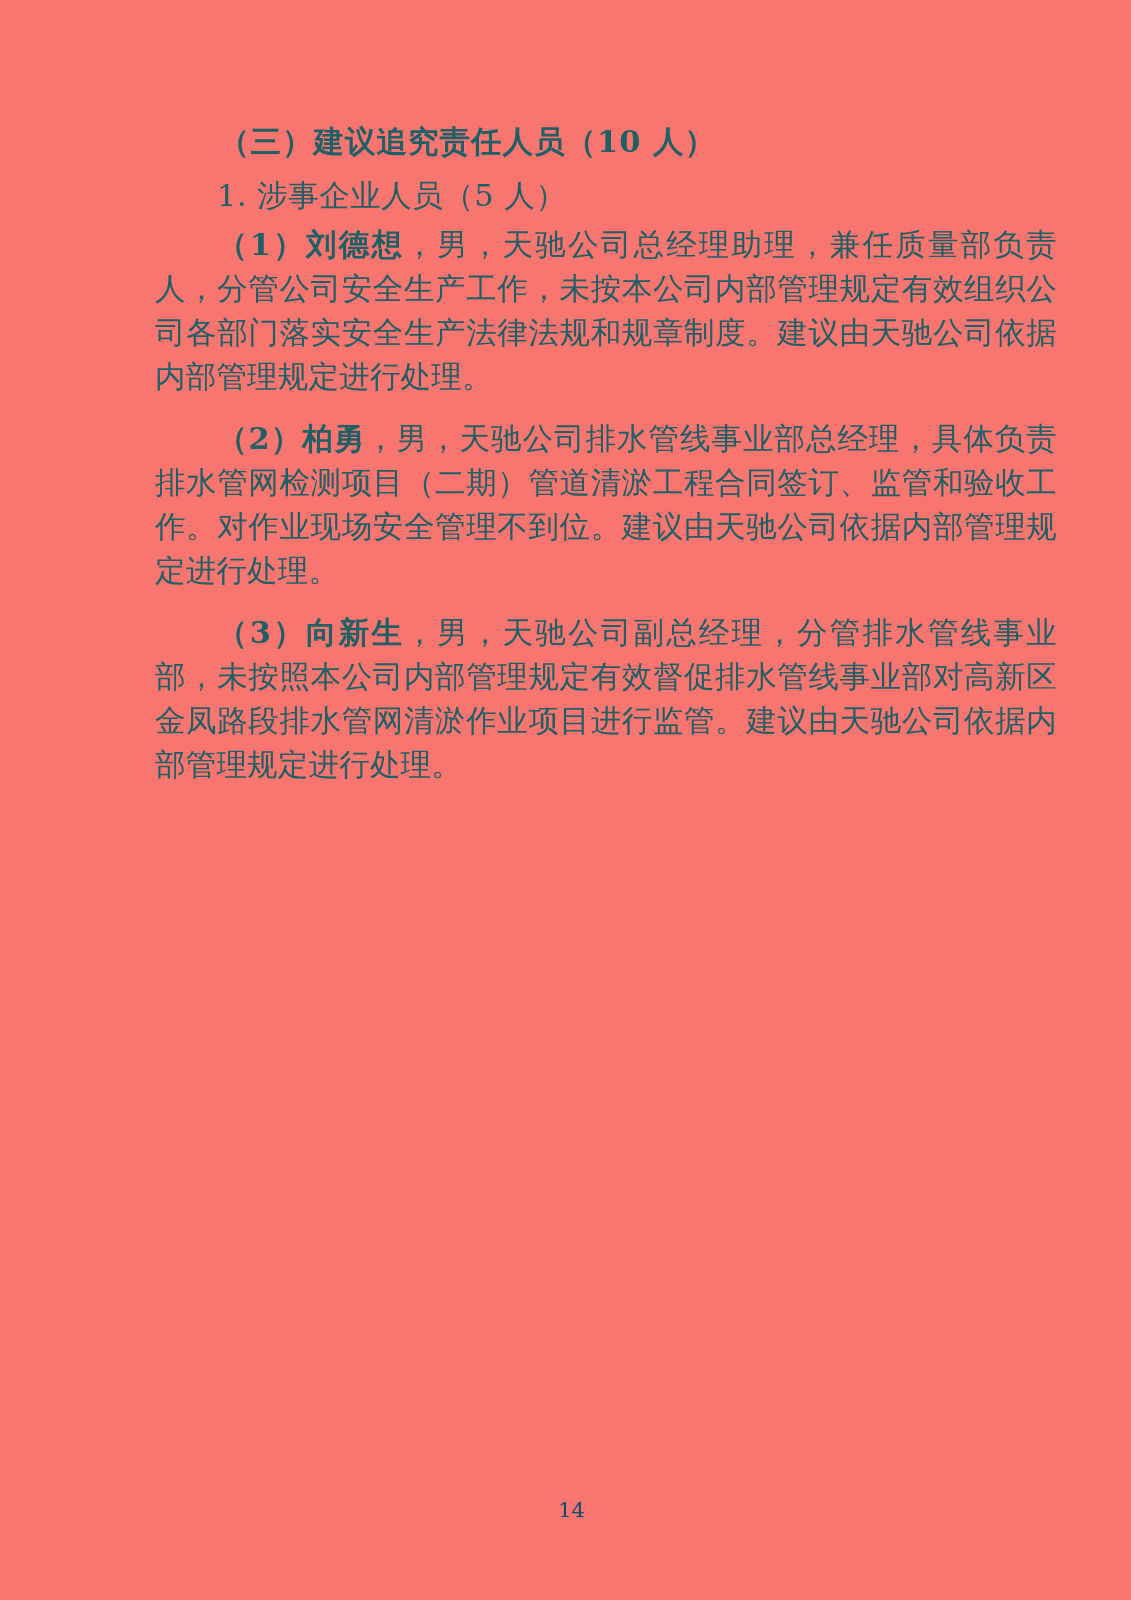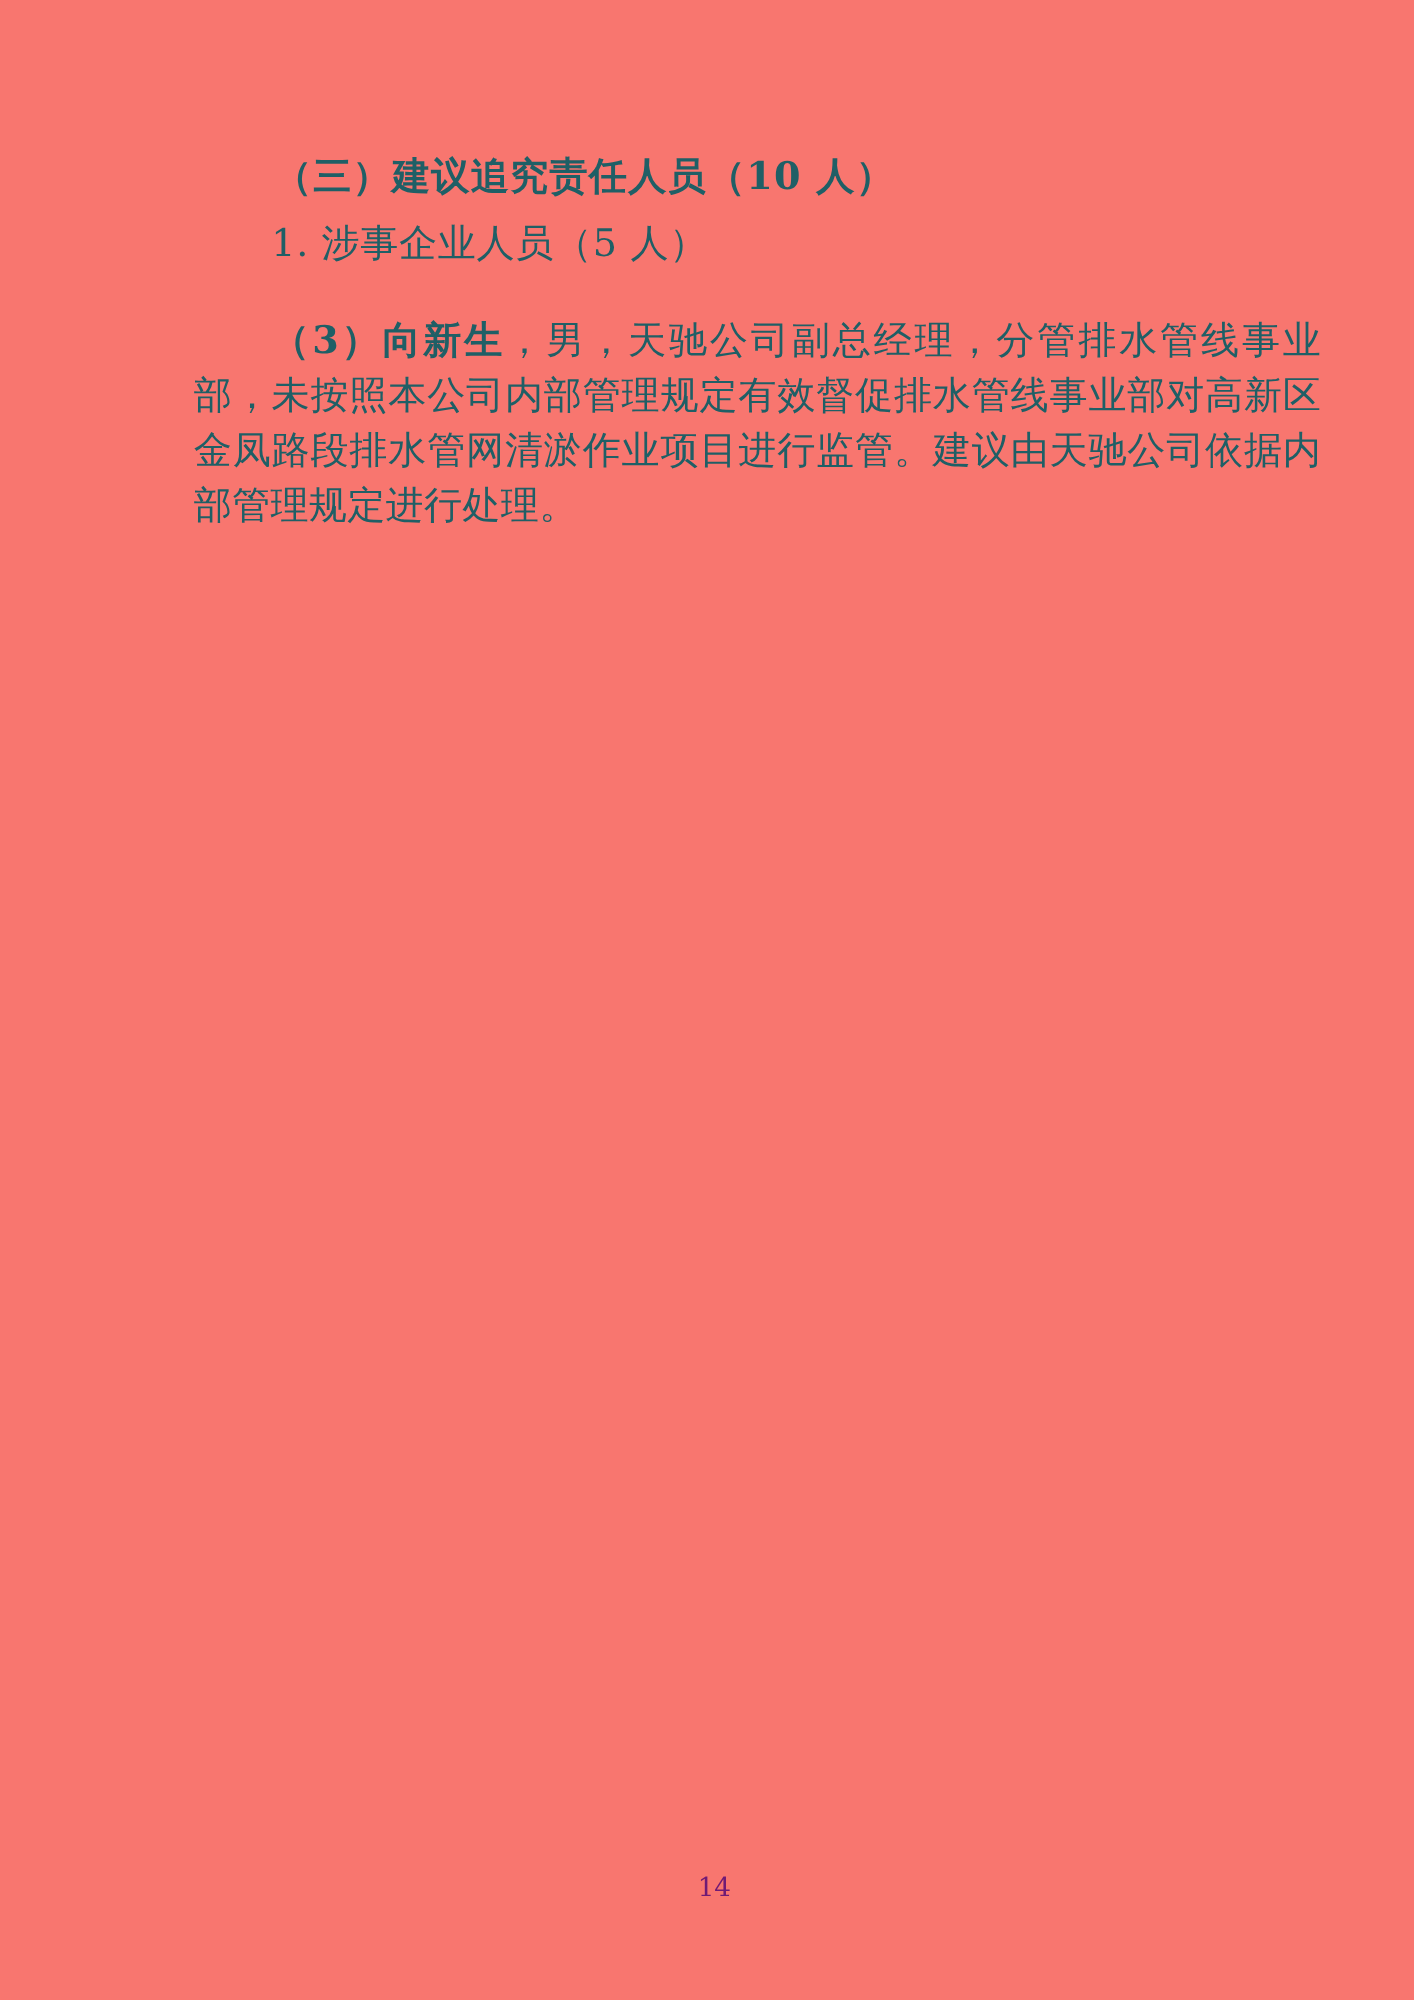--- a/index.html
+++ b/index.html
@@ -64,38 +64,40 @@
   .gap {
     height: 14px;
   }
   .pageno {
     position: absolute;
     left: 12px;
     right: 0;
     bottom: 78px;
     text-align: center;
     font-size: 21px;
-    color: #701a75;
+    color: #0c4a6e;
     font-family: "DejaVu Serif", serif;
   }
 </style>
 </head>
 <body>
 
 <div class="page">
 
   <div class="doc-body">
 
     <div class="h-sub">（三）建议追究责任人员（10 人）</div>
 
     <div class="h-sub2">1. 涉事企业人员（5 人）</div>
 
+    <p class="para"><span class="nm">（1）</span><span class="nm">刘德想</span><span>，男，天驰公司总经理助理，兼任质量部负责人，分管公司安全生产工作，未按本公司内部管理规定有效组织公司各部门落实安全生产法律法规和规章制度。建议由天驰公司依据内部管理规定进行处理。</span></p>
 
     <div class="gap"></div>
 
+    <p class="para"><span class="nm">（2）</span><span class="nm">柏勇</span><span>，男，天驰公司排水管线事业部总经理，具体负责排水管网检测项目（二期）管道清淤工程合同签订、监管和验收工作。对作业现场安全管理不到位。建议由天驰公司依据内部管理规定进行处理。</span></p>
 
     <div class="gap"></div>
 
     <p class="para"><span class="nm">（3）</span><span class="nm">向新生</span><span>，男，天驰公司副总经理，分管排水管线事业部，未按照本公司内部管理规定有效督促排水管线事业部对高新区金凤路段排水管网清淤作业项目进行监管。建议由天驰公司依据内部管理规定进行处理。</span></p>
 
     <div class="gap"></div>
 
 
     <div class="gap"></div>
 

